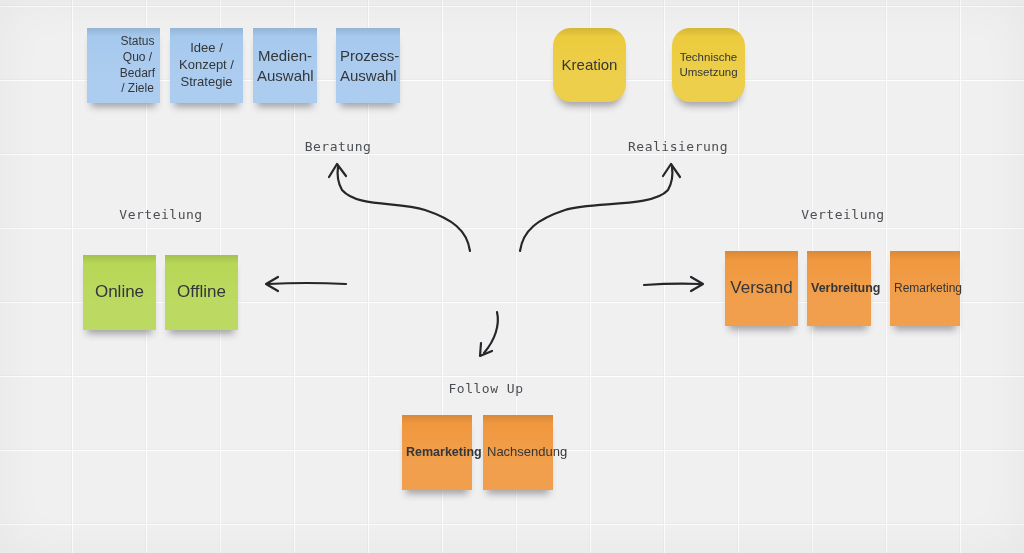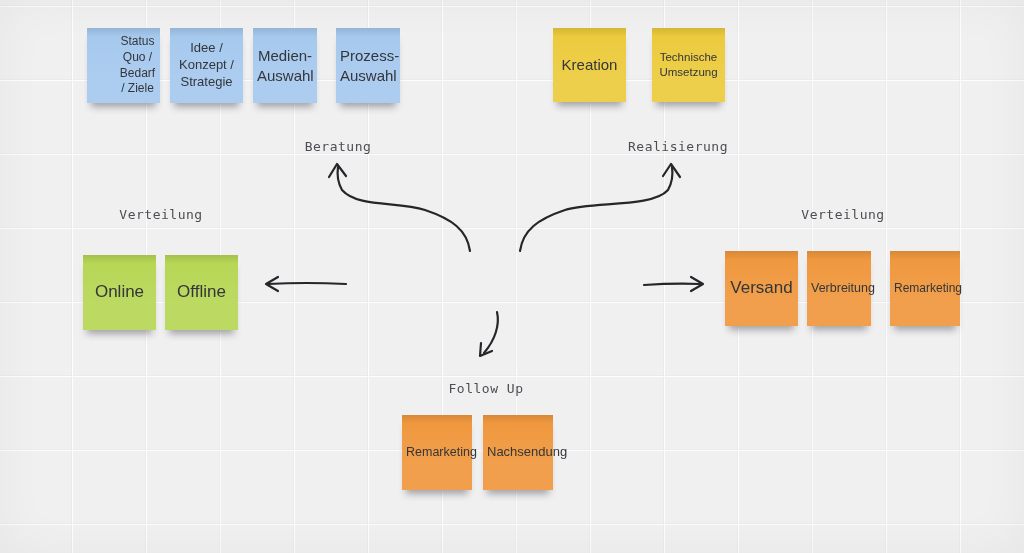--- a/index.html
+++ b/index.html
@@ -20,22 +20,22 @@
     position:absolute;box-sizing:border-box;
     display:flex;align-items:center;justify-content:center;
     text-align:center;padding:4px;
     color:#33363a;line-height:1.3;
     box-shadow:0 8px 7px -4px rgba(40,40,45,0.38);
     background-image:linear-gradient(to bottom, rgba(0,0,0,0.10) 0px, rgba(0,0,0,0) 9px, rgba(255,255,255,0.07) 48px);
   }
   .note span{display:block;width:100%;}
   .nowrap span{white-space:nowrap;}
   .w73{width:73px;} .w74{width:64px;} .w75{width:70px;}
-  .h74{height:74px;} .h75{height:75px;}
-  .fs11{font-size:11.5px;} .fs12{font-size:12px;} .fs125{font-size:12.5px;}
+  .h74{height:74px;border-radius:18px;} .h75{height:75px;}
+  .fs11{font-size:11.5px;} .fs12{font-size:12px;} .fs125{font-size:12.5px;font-weight:bold;}
   .fs13{font-size:13px;} .fs15{font-size:15px;} .fs17{font-size:17px;} .fs21{font-size:21px;}
   .canvas-label{
     position:absolute;transform:translate(-50%,-50%);
     font-family:"DejaVu Sans Mono", monospace;
     font-size:13px;letter-spacing:0.5px;color:#4b4e52;white-space:nowrap;
   }
   .center-title{
     position:absolute;transform:translate(-50%,-50%);
     font-family:"DejaVu Sans Mono", monospace;
     font-size:26px;font-weight:500;letter-spacing:0.5px;color:#202124;white-space:nowrap;
@@ -89,21 +89,21 @@
   <div class="note w74 h75 fs15" style="left: 253px; top: 28px; background-color: rgb(166, 201, 238);">
       <span>Medien-Auswahl</span>
     </div>
   <div class="note w74 h75 fs15" style="left: 336px; top: 28px; background-color: rgb(166, 201, 238);">
       <span>Prozess-Auswahl</span>
     </div>
 
   <div class="note w73 h74 fs15 nowrap" style="left: 553px; top: 28px; background-color: rgb(236, 203, 61);">
       <span>Kreation</span>
     </div>
-  <div class="note w73 h74 fs11" style="left: 652px; top: 28px; background-color: rgb(236, 203, 61);">
+  <div class="note w73 h74 fs11" style="left: 672px; top: 28px; background-color: rgb(236, 203, 61);">
       <span>Technische Umsetzung</span>
     </div>
 
   <div class="note w73 h75 fs17 nowrap" style="left: 165px; top: 255px; background-color: rgb(183, 215, 86);">
       <span>Offline</span>
     </div>
   <div class="note w73 h75 fs17 nowrap" style="left: 83px; top: 255px; background-color: rgb(183, 215, 86);">
       <span>Online</span>
     </div>
 

